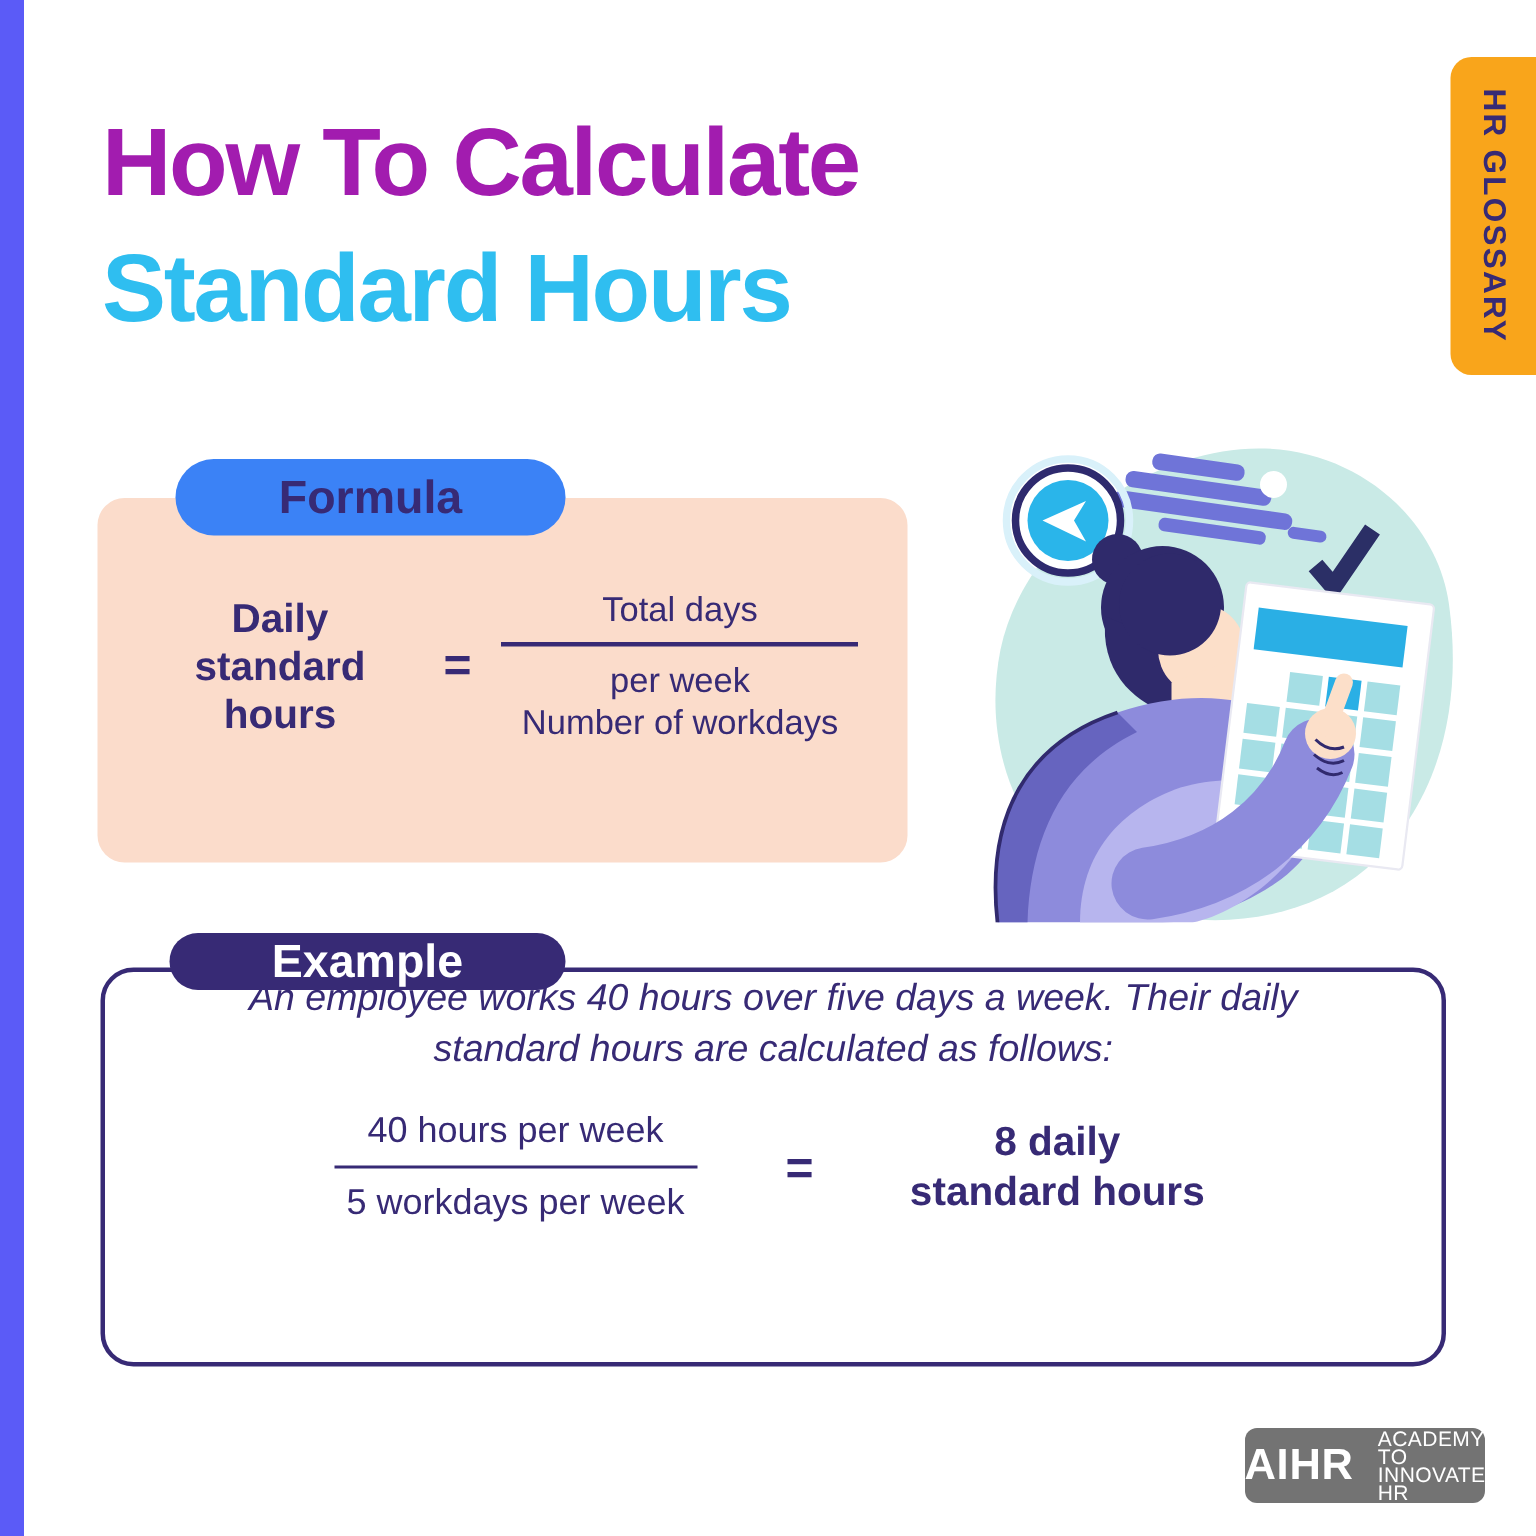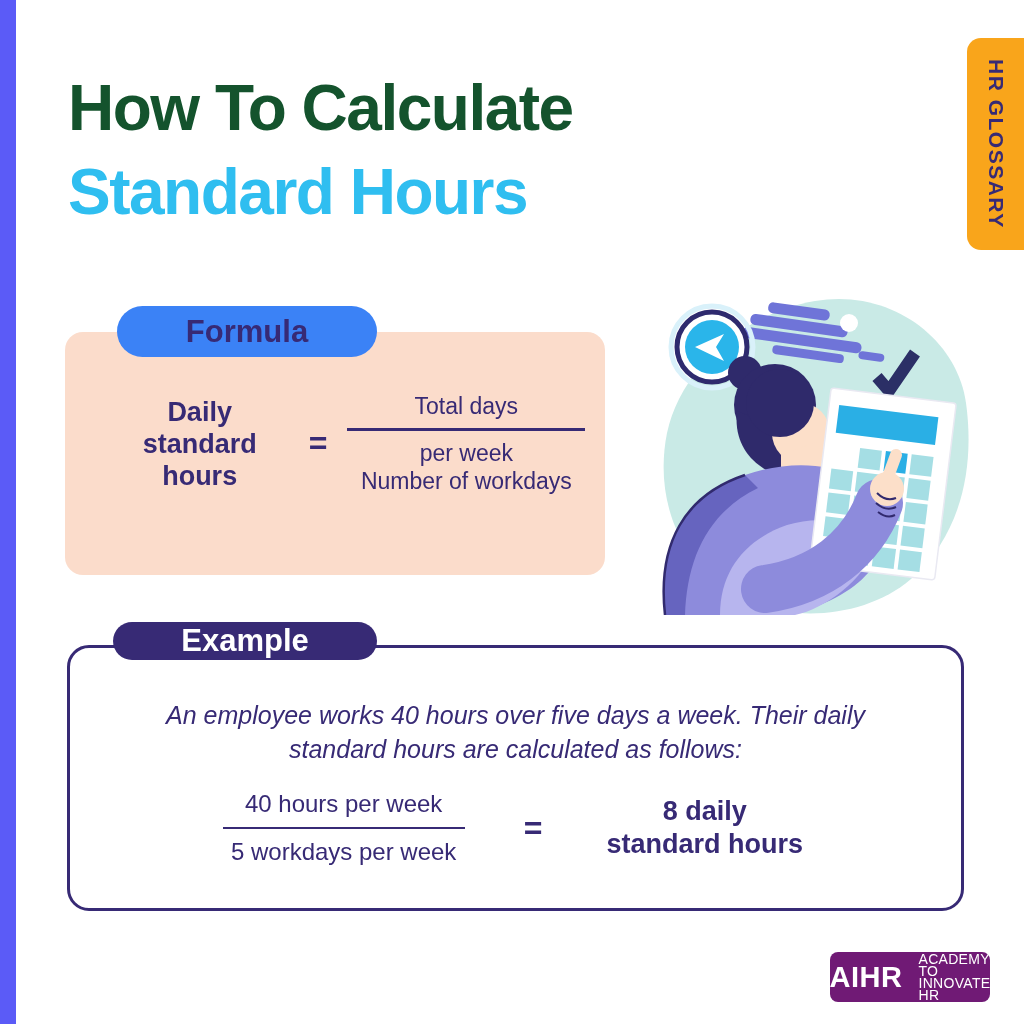--- a/index.html
+++ b/index.html
@@ -12,54 +12,54 @@
   
   .glossary-tab{
     position:absolute;right:0;top:38px;width:57px;height:212px;background:#f9a51b;
     border-radius:14px 0 0 14px;display:flex;align-items:center;justify-content:center;
   }
   .glossary-tab span{
     writing-mode:vertical-rl;font-weight:bold;font-size:21px;letter-spacing:1.5px;color:#372a75;white-space:nowrap;
   }
   
   .title{position:absolute;left:68px;top:66px;font-weight:bold;font-size:64px;line-height:84px;letter-spacing:-1.5px;}
-  .title .l1{color:#14532d;}
+  .title .l1{color:#a21caf;}
   .title .l2{color:#2fbef0;}
   
   .formula-box{
     position:absolute;left:65px;top:332px;width:540px;height:243px;background:#fbdccb;border-radius:18px;
   }
   .formula-pill{
     position:absolute;left:117px;top:306px;width:260px;height:51px;background:#3b82f6;border-radius:26px;
     display:flex;align-items:center;justify-content:center;font-weight:bold;font-size:31px;color:#372a75;
   }
   .formula-content{
-    position:absolute;left:0;top:60px;width:100%;display:flex;align-items:center;justify-content:center;gap:14px;padding-left:13px;
+    position:absolute;left:0;top:60px;width:100%;display:flex;align-items:center;justify-content:center;gap:14px;
   }
   .formula-lhs{width:190px;text-align:center;font-weight:bold;font-size:27px;line-height:32px;}
   .eq{font-weight:bold;font-size:32px;}
   .fraction{width:250px;text-align:center;font-size:23px;line-height:28px;}
   .frac-line{border:none;border-top:3px solid #372a75;margin:8px 6px;}
   
   .example-box{
     position:absolute;left:67px;top:645px;width:897px;height:266px;background:#ffffff;
     border:3px solid #372a75;border-radius:22px;box-sizing:border-box;
   }
   .example-pill{
     position:absolute;left:113px;top:622px;width:264px;height:38px;background:#372a75;border-radius:25px;
     display:flex;align-items:center;justify-content:center;font-weight:bold;font-size:31px;color:#ffffff;
   }
-  .example-desc{margin-top:50px;text-align:center;font-style:italic;font-size:25px;line-height:34px;color:#372a75;}
+  .example-desc{text-align:center;font-style:italic;font-size:25px;line-height:34px;color:#372a75;}
   .example-row{margin-top:24px;display:flex;align-items:center;justify-content:center;gap:55px;}
   .example-frac{width:250px;text-align:center;font-size:24px;line-height:28px;}
   .example-frac .frac-line{border-top:2.5px solid #372a75;margin:9px 4px;}
   .example-result{width:215px;text-align:center;font-weight:bold;font-size:27px;line-height:33px;}
   
   .aihr-logo{
-    position:absolute;left:830px;top:952px;width:160px;height:50px;background:#701a75;border-radius:8px;
+    position:absolute;left:830px;top:952px;width:160px;height:50px;background:#737373;border-radius:8px;
     display:flex;align-items:center;justify-content:center;gap:8px;color:#ffffff;
   }
   .aihr-logo .brand{font-weight:bold;font-size:29px;letter-spacing:.5px;}
   .aihr-logo .divider{width:2px;height:28px;background:#ffffff;opacity:.9;}
   .aihr-logo .tagline{font-weight:normal;font-size:14px;line-height:12px;letter-spacing:.3px;}
   
   .illustration{position:absolute;left:625px;top:283px;width:350px;height:332px;}
 </style>
 </head>
 <body>

